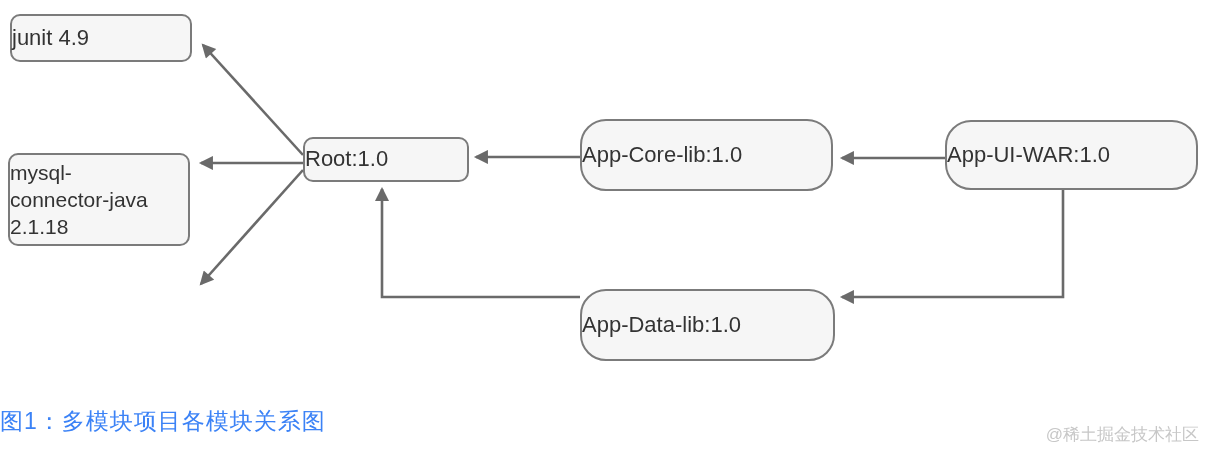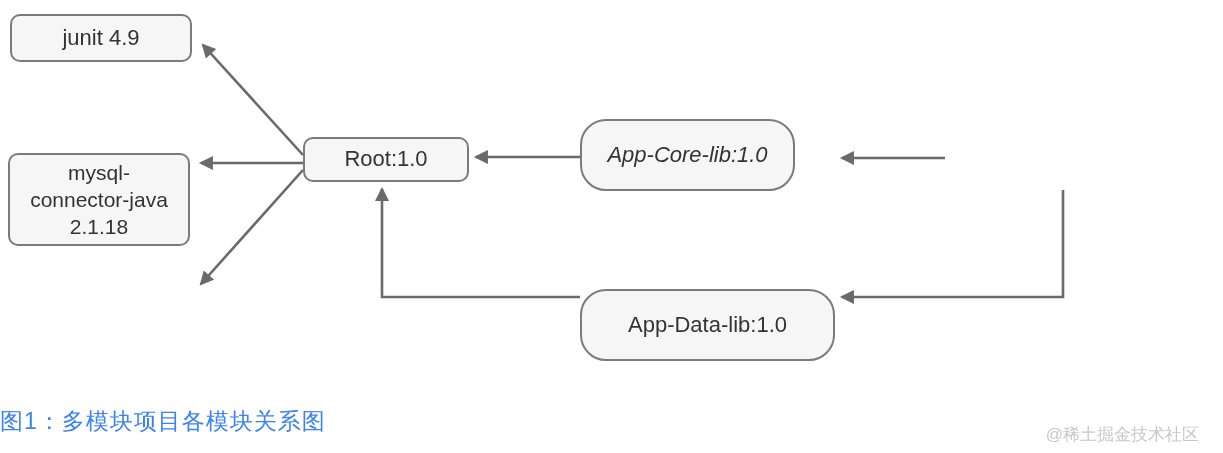--- a/index.html
+++ b/index.html
@@ -24,34 +24,34 @@
     pointer-events: none;
   }
   .node {
     position: absolute;
     box-sizing: border-box;
     background: #f6f6f6;
     border: 2.5px solid #7b7b7b;
     color: #333333;
     display: flex;
     flex-direction: column;
-    align-items: center;
+    align-items: flex-start;
     justify-content: center;
     text-align: center;
     font-size: 22px;
     line-height: 1.3;
     z-index: 2;
   }
   .rad-small { border-radius: 10px; }
   .rad-large { border-radius: 26px; }
   .n-junit   { left: 10px;  top: 14px;  width: 182px; height: 48px; }
   .n-mysql   { left: 8px;   top: 113px; width: 182px; height: 93px; font-size: 21px; margin-top: 40px; }
   .n-c3p0    { left: 5px;   top: 267px; width: 187px; height: 45px; }
   .n-root    { left: 303px; top: 137px; width: 166px; height: 45px; }
-  .n-appcore { left: 580px; top: 119px; width: 215px; height: 72px; font-style: italic; }
+  .n-appcore { left: 580px; top: 119px; width: 253px; height: 72px; }
   .n-appdata { left: 580px; top: 261px; width: 255px; height: 72px; margin-top: 28px; }
   .n-appui   { left: 945px; top: 120px; width: 253px; height: 70px; }
   .caption {
     position: absolute;
     left: 0;
     right: 0;
     top: 406px;
     font-size: 23px;
     font-weight: 500;
     color: #3b82f6;
@@ -103,18 +103,21 @@
   </div>
 
   <div class="node rad-large n-appcore">
     <span>App-Core-lib:1.0</span>
   </div>
 
   <div class="node rad-large n-appdata">
     <span>App-Data-lib:1.0</span>
   </div>
 
+  <div class="node rad-large n-appui">
+    <span>App-UI-WAR:1.0</span>
+  </div>
 
   <div class="caption">图1：多模块项目各模块关系图</div>
 
   <div class="watermark">@稀土掘金技术社区</div>
 
 </div>
 
 </body></html>

